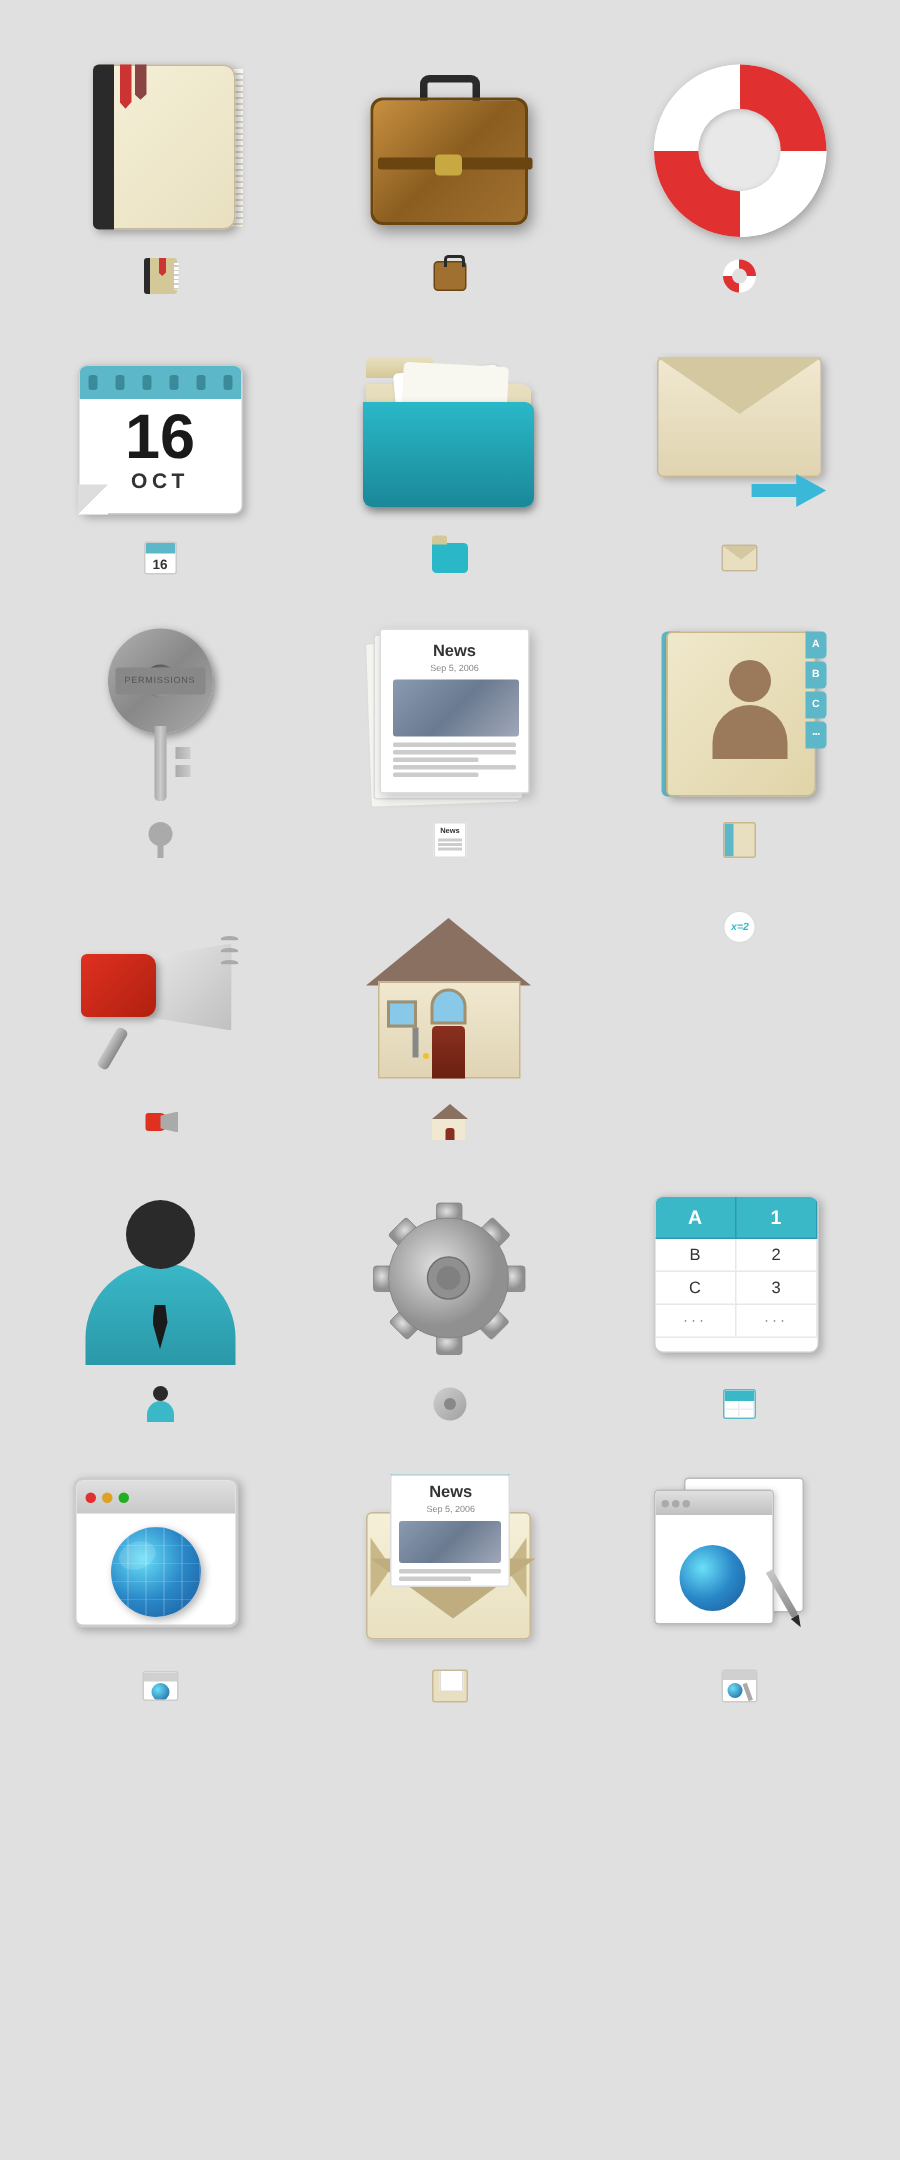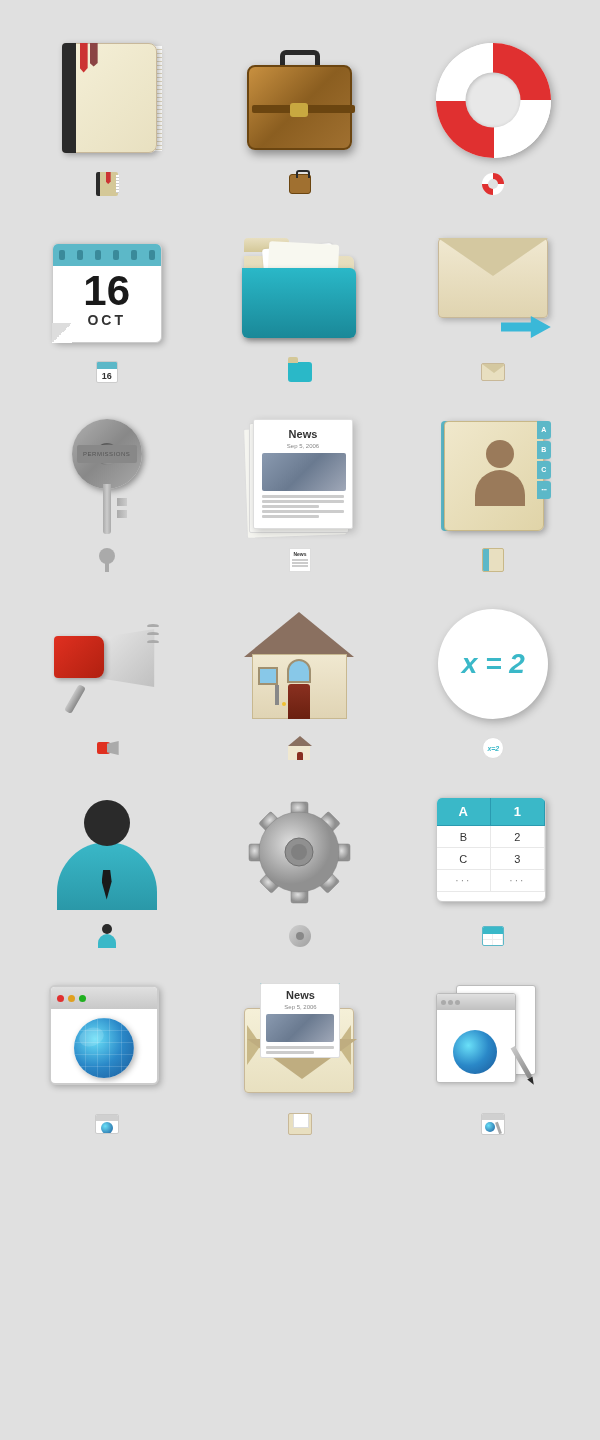--- a/index.html
+++ b/index.html
@@ -1560,26 +1560,20 @@
     <div class="icon-small">
       <div class="small-house">
         <div class="sh-roof"></div>
         <div class="sh-body"></div>
         <div class="sh-door"></div>
       </div>
     </div>
   </div>
 
   <div class="icon-cell">
-    <div class="icon-large">
-      <div class="equation">
-        <div class="eq-circle"></div>
-        <div class="eq-text">x = 2</div>
-      </div>
-    </div>
     <div class="icon-small">
       <div class="small-eq">x=2</div>
     </div>
   </div>
 
   <div class="icon-cell">
     <div class="icon-large">
       <div class="person-icon">
         <div class="p-head"></div>
         <div class="p-body">

